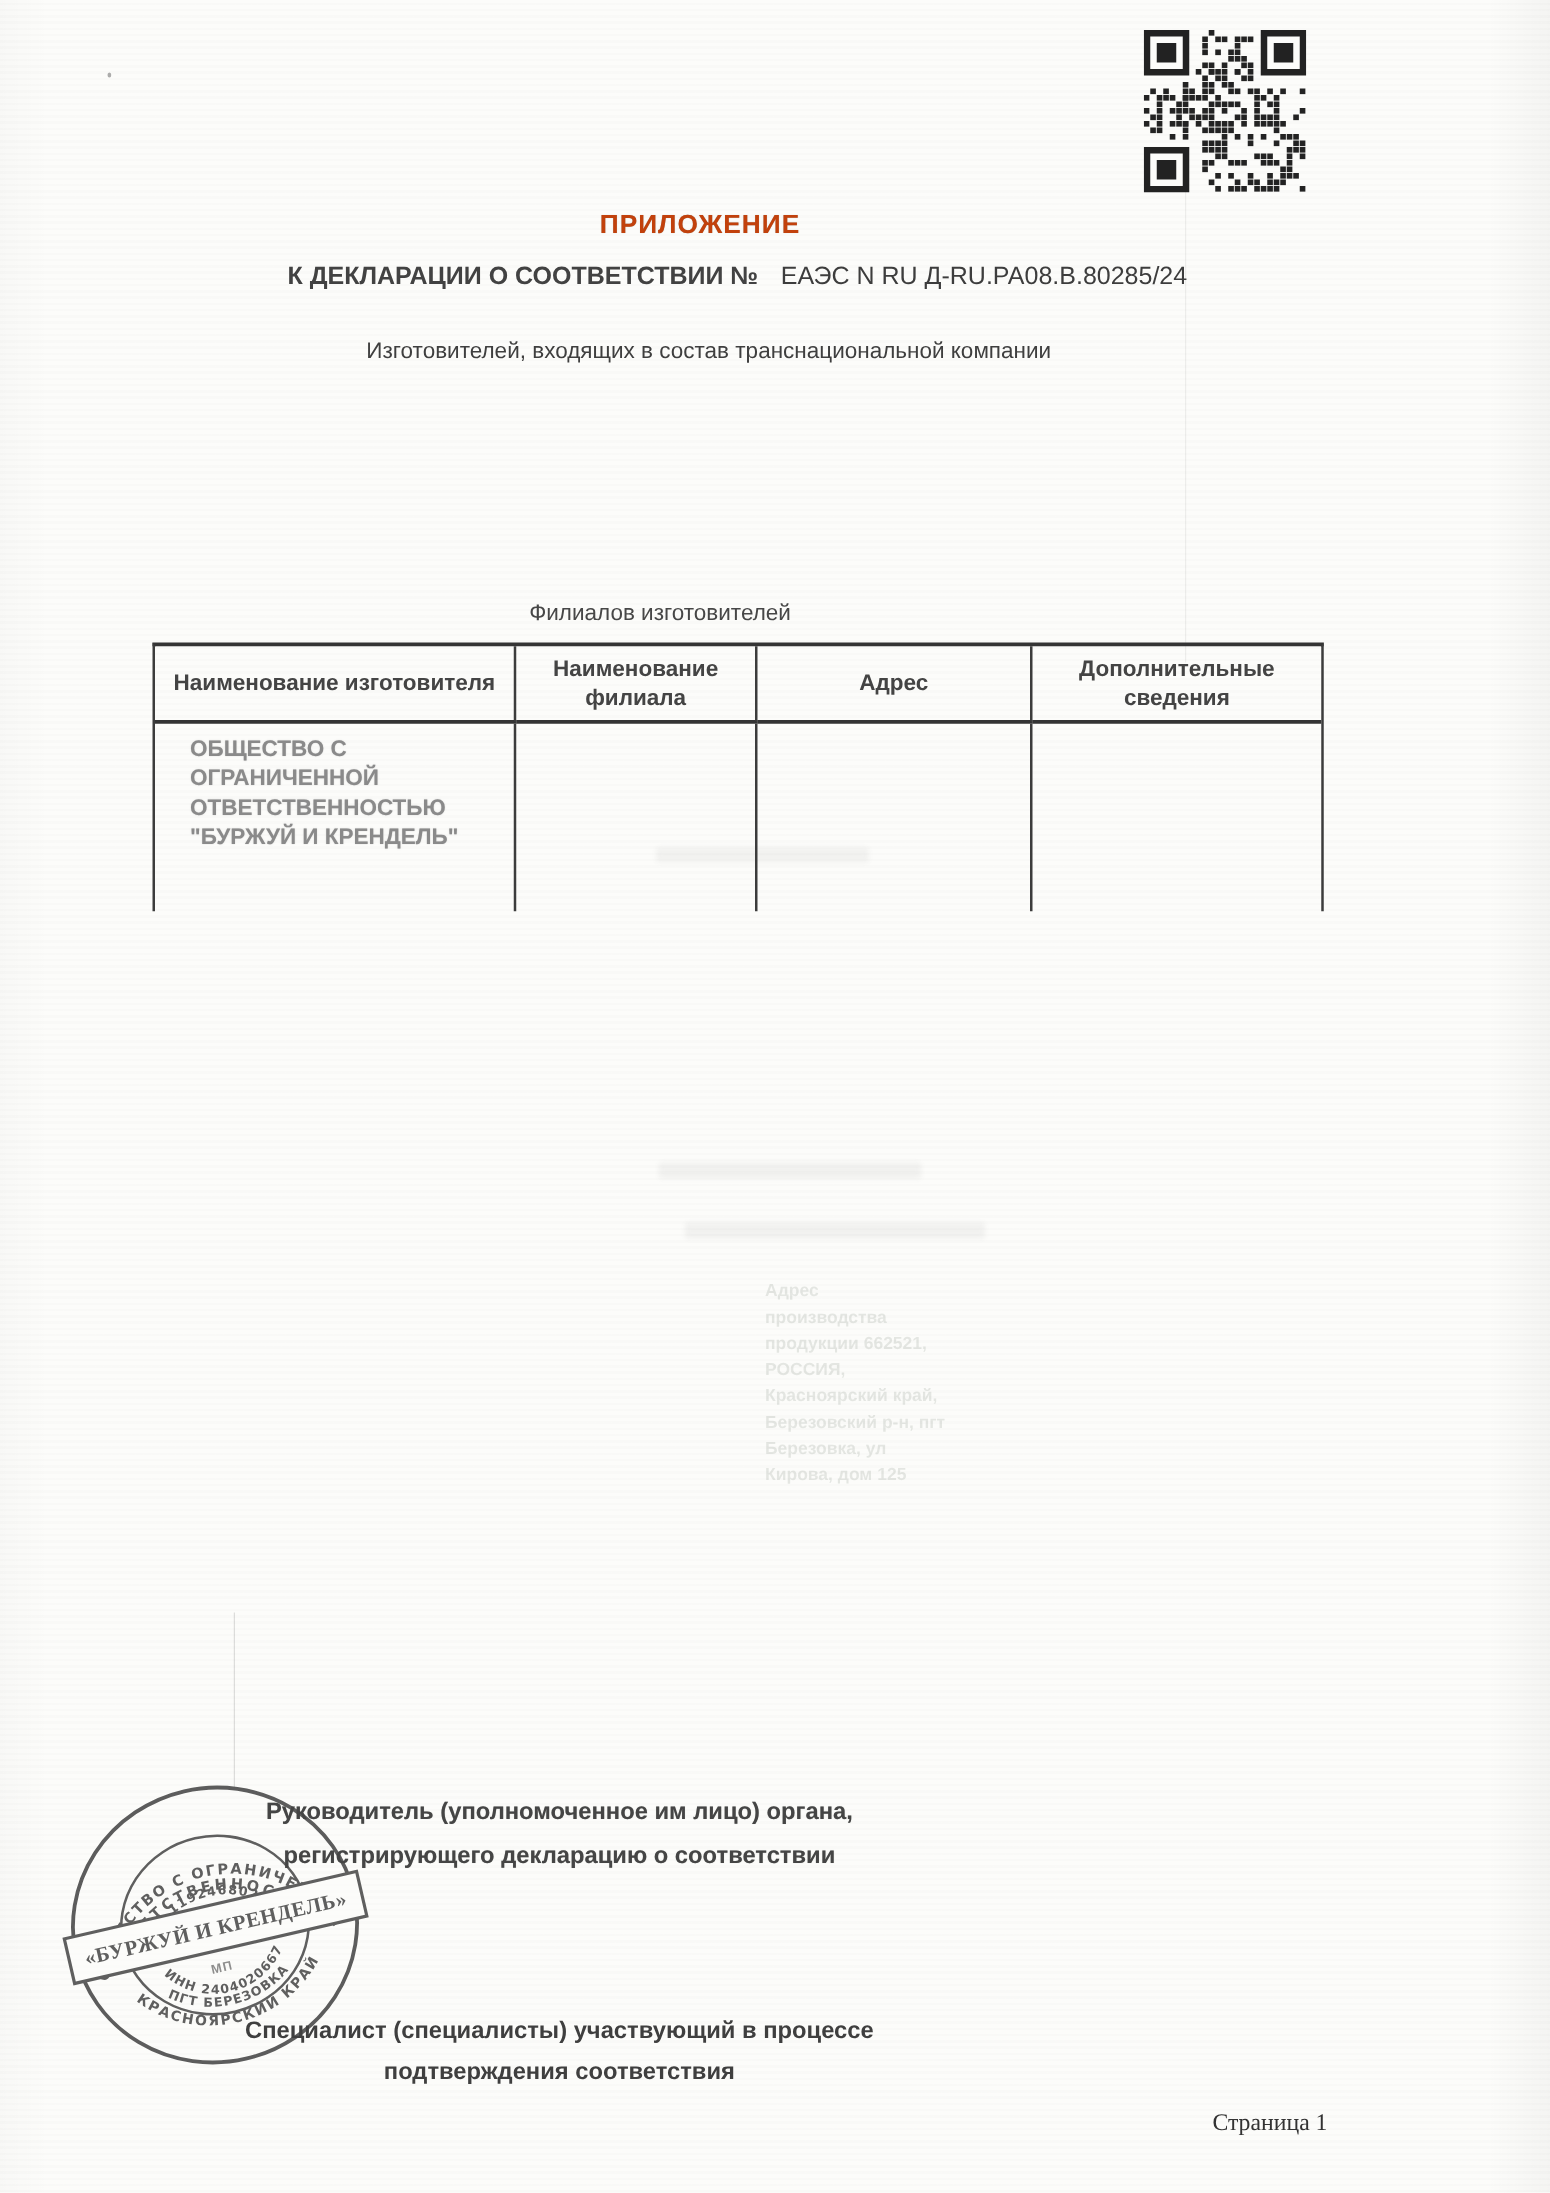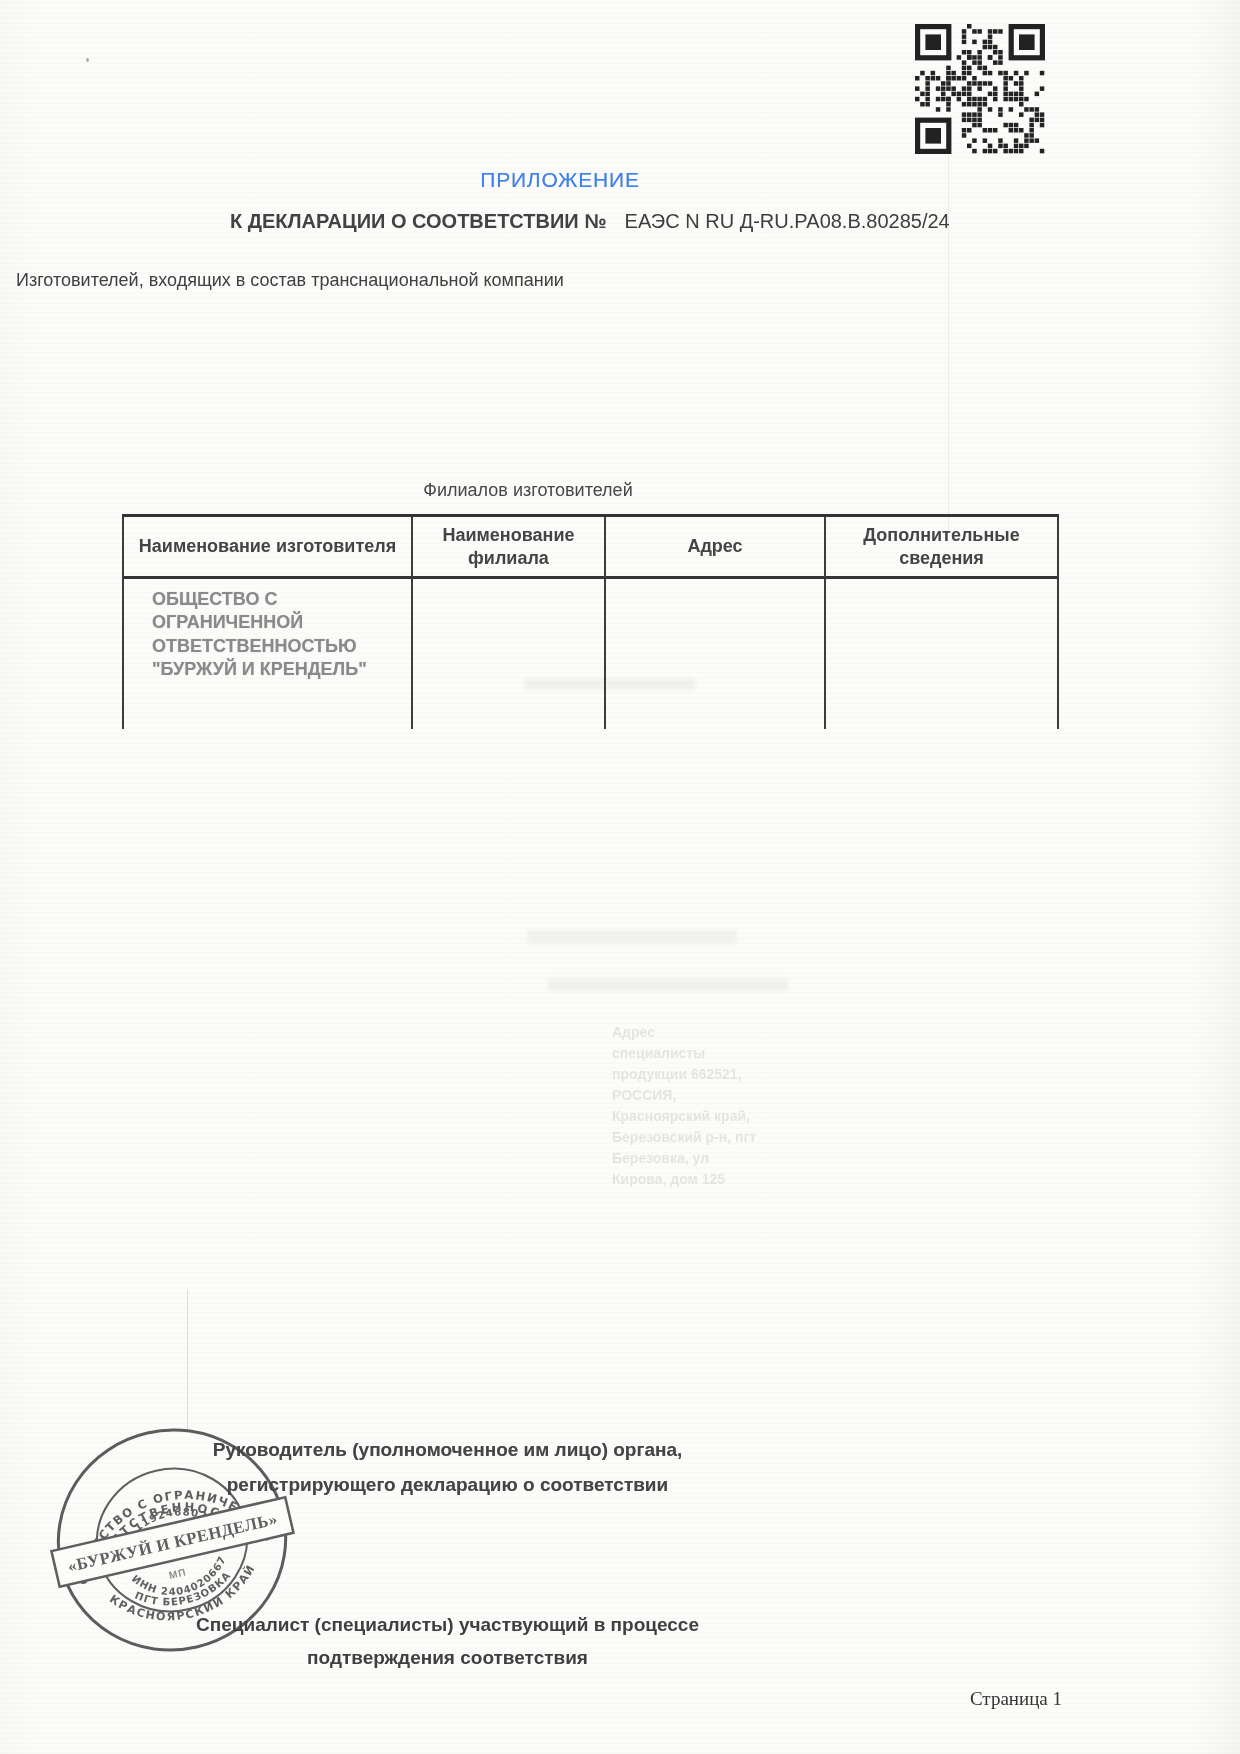--- a/index.html
+++ b/index.html
@@ -20,27 +20,27 @@
   }
   .abs{position:absolute;}
   .dot-artifact{left:86px;top:58px;width:3px;height:4px;background:#777;border-radius:50%;opacity:.6;}
 
   
   .qr{left:915px;top:24px;width:130px;height:130px;}
 
   
   .doc-title{
     left:0;right:120px;top:168px;text-align:center;
-    font-size:21px;font-weight:normal;letter-spacing:.8px;color:#3b82f6;
+    font-size:21px;font-weight:bold;letter-spacing:.8px;color:#c2410c;
     text-shadow:0 0 .6px rgba(70,80,70,.45);
   }
   .decl-line{left:230px;top:210px;display:flex;gap:18px;align-items:baseline;white-space:nowrap;}
   .decl-label{font-size:20px;font-weight:bold;color:#424242;}
   .decl-number{font-size:20px;color:#3d3d3d;}
-  .doc-subtitle{left:16px;right:110px;top:270px;text-align:left;font-size:18px;color:#3f3f3f;}
+  .doc-subtitle{left:4px;right:110px;top:270px;text-align:center;font-size:18px;color:#3f3f3f;}
 
   
   .tbl-caption{left:0;right:184px;top:480px;text-align:center;font-size:18px;color:#474747;}
   .tbl{
     left:122px;top:514px;width:933px;
     display:grid;grid-template-columns:289px 193px 220px 231px;
     border-top:3px solid #343434;border-left:2px solid #3c3c3c;border-right:2px solid #3c3c3c;
   }
   .th{
     border-right:2px solid #3c3c3c;border-bottom:3px solid #343434;
@@ -329,21 +329,21 @@
 
   <div class="td">
     <span class="manufacturer">ОБЩЕСТВО С ОГРАНИЧЕННОЙ ОТВЕТСТВЕННОСТЬЮ "БУРЖУЙ И КРЕНДЕЛЬ"</span>
   </div>
   <div class="td"></div>
   <div class="td"></div>
 </div>
 
 <div class="abs ghost-block">
   <div>Адрес</div>
-  <div>специалисты</div>
+  <div>производства</div>
   <div>продукции 662521,</div>
   <div>РОССИЯ,</div>
   <div>Красноярский край,</div>
   <div>Березовский р-н, пгт</div>
   <div>Березовка, ул</div>
   <div>Кирова, дом 125</div>
 </div>
 
 <div class="abs stamp">
   <svg width="244" height="244" viewBox="0 0 240 240">

